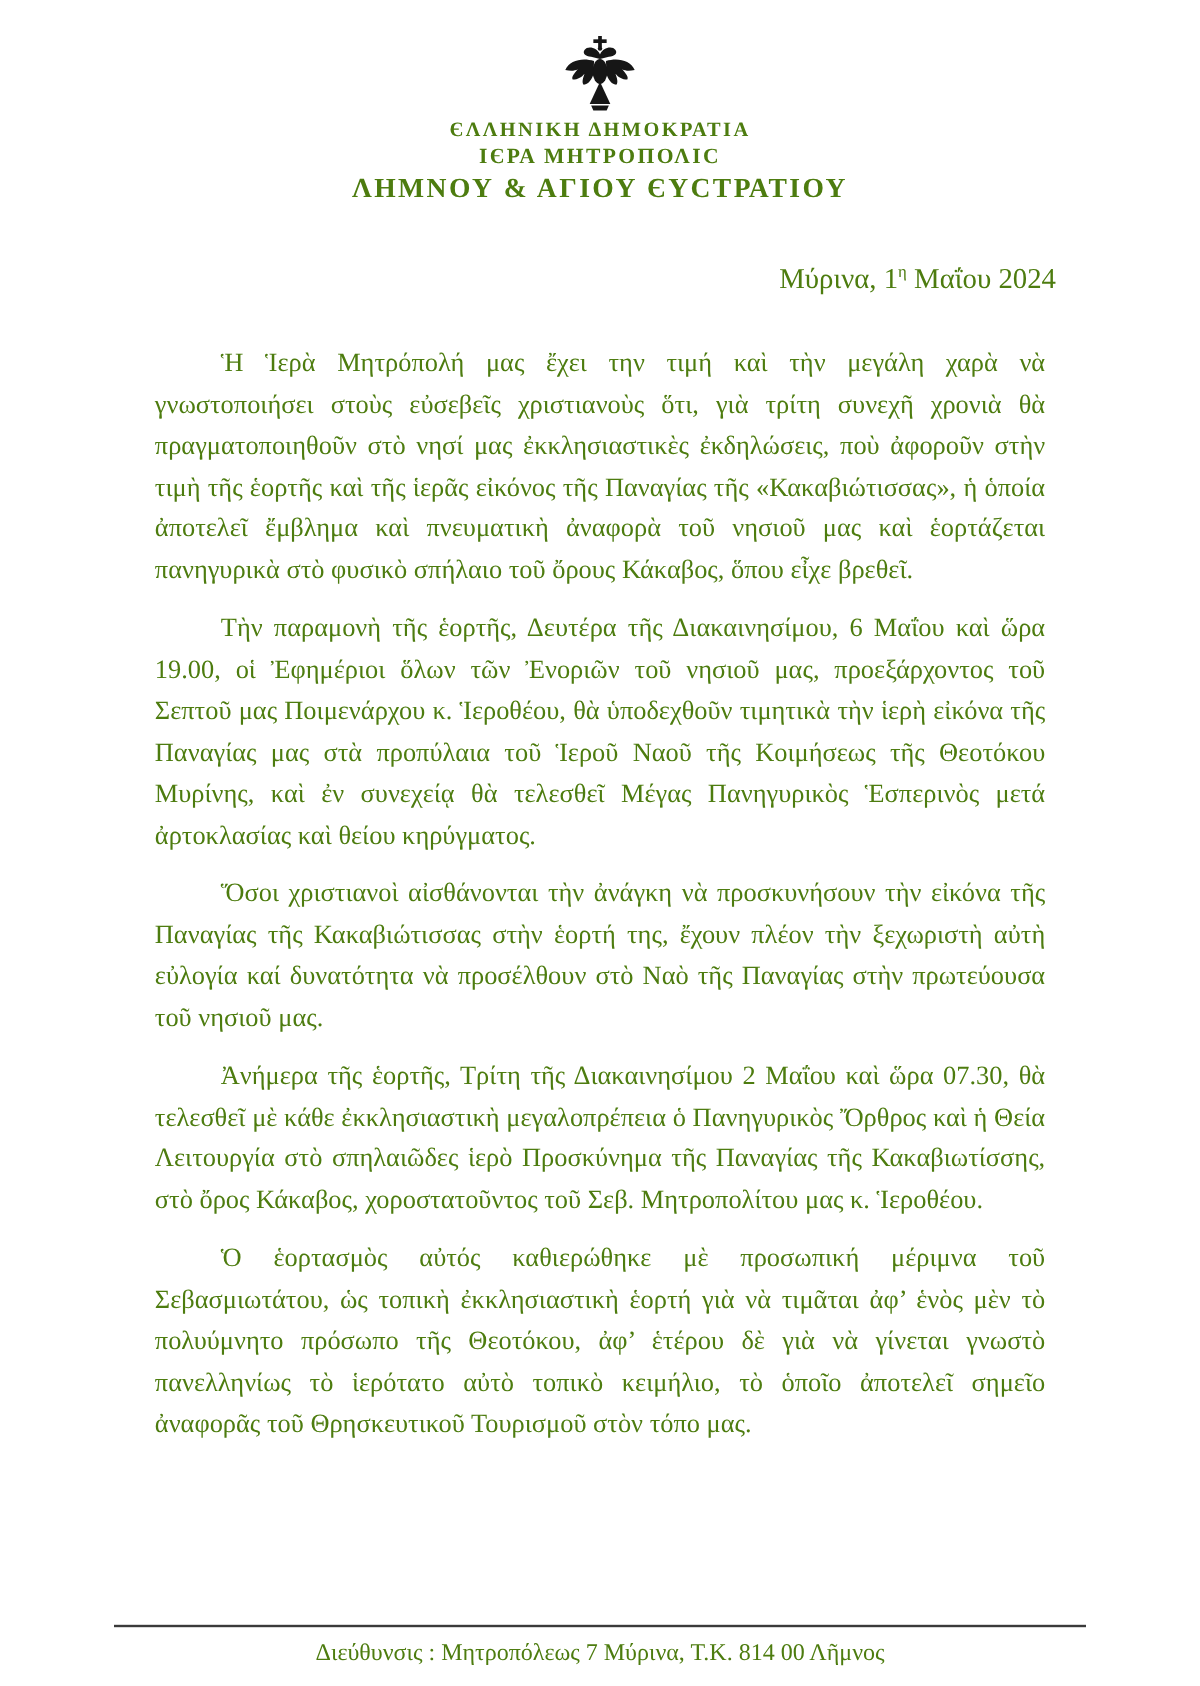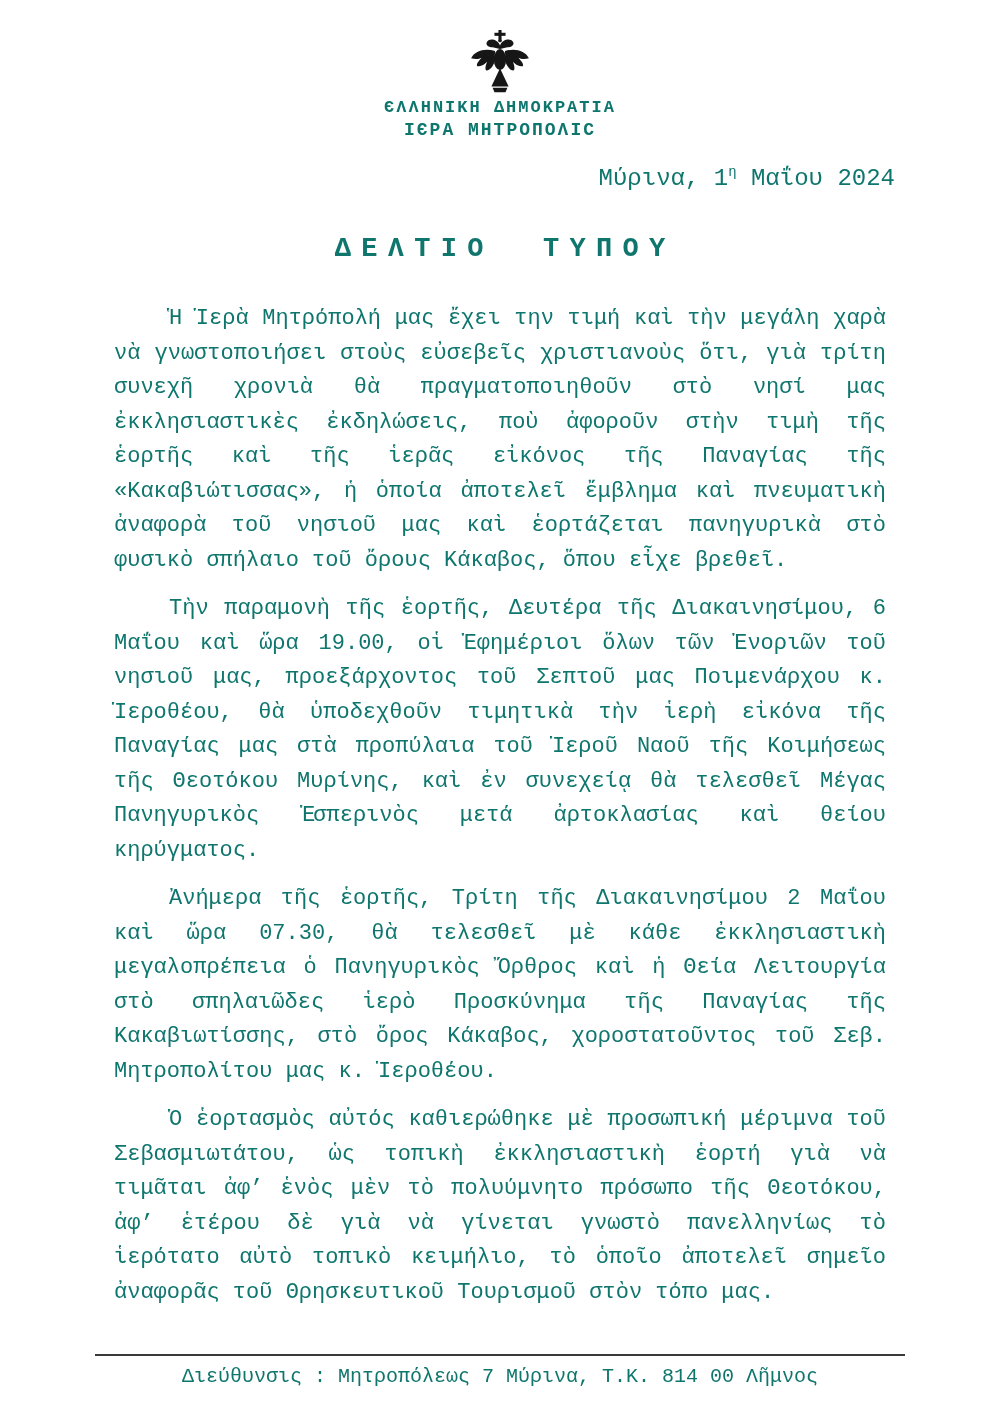--- a/index.html
+++ b/index.html
@@ -1,30 +1,30 @@
 <!DOCTYPE html>
 <html lang="el"><head>
 <meta charset="utf-8">
 <style>
   html,body{margin:0;padding:0;background:#e8e8e8;}
   .page{
     width:1000px;height:1405px;margin:0 auto;background:#ffffff;
     box-sizing:border-box;display:flex;flex-direction:column;
-    padding:30px 0 14px;color:#0f766e;
-    font-family:Liberation Mono, monospace;
+    padding:30px 15px 14px;color:#4d7c0f;
+    font-family:Liberation Serif, serif;
   }
   
   .letterhead{text-align:center;line-height:1.18;}
   .emblem{display:block;margin:0 auto 4px;}
   .lh-line1{font-size:17px;font-weight:bold;letter-spacing:2px;}
   .lh-line2{font-size:18px;font-weight:bold;letter-spacing:2px;margin-top:2px;}
   .lh-line3{font-size:23px;font-weight:bold;letter-spacing:2px;margin-top:2px;}
   
   .dateline{
-    text-align:right;padding-right:105px;font-size:24px;margin-top:24px;
+    text-align:right;padding-right:105px;font-size:24px;margin-top:50px;
   }
   .dateline sup{font-size:14px;line-height:0;}
   
   .doc-title{
     text-align:center;font-size:27px;font-weight:bold;
     letter-spacing:0.38em;word-spacing:0.85em;
     margin:42px 0 0;padding-left:0.38em; 
   }
   
   .doc-body{
@@ -53,31 +53,32 @@
         <path d="M50 25 C54 15 67 13 71 19 C74 23 70 28 62 28 L50 31 Z"></path>
         <ellipse cx="50" cy="48" rx="10" ry="17"></ellipse>
         <path d="M42 34 C26 29 9 33 3 46 C11 48 16 47 20 45 C15 51 11 55 13 59 C20 59 26 55 29 51 C27 57 25 63 28 66 C35 65 39 58 41 52 Z"></path>
         <path d="M58 34 C74 29 91 33 97 46 C89 48 84 47 80 45 C85 51 89 55 87 59 C80 59 74 55 71 51 C73 57 75 63 72 66 C65 65 61 58 59 52 Z"></path>
         <path d="M50 62 L36 92 L64 92 Z"></path>
         <path d="M38 94 h24 l-3 7 h-18 Z"></path>
       </g>
     </svg>
     <div class="lh-line1">ЄΛΛΗΝΙΚΗ ΔΗΜΟΚΡΑΤΙΑ</div>
     <div class="lh-line2">ΙЄΡΑ ΜΗΤΡΟΠΟΛΙC</div>
+    <div class="lh-line3">ΛΗΜΝΟΥ &amp; ΑΓΙΟΥ ЄΥCΤΡΑΤΙΟΥ</div>
   </header>
 
   <div class="dateline">
     <span>Μύρινα, 1</span><sup>η</sup><span> Μαΐου 2024</span>
   </div>
 
-  <h1 class="doc-title">ΔΕΛΤΙΟ ΤΥΠΟΥ</h1>
 
   <main class="doc-body">
     <p>Ἡ Ἱερὰ Μητρόπολή μας ἔχει την τιμή καὶ τὴν μεγάλη χαρὰ νὰ γνωστοποιήσει στοὺς εὐσεβεῖς χριστιανοὺς ὅτι, γιὰ τρίτη συνεχῆ χρονιὰ θὰ πραγματοποιηθοῦν στὸ νησί μας ἐκκλησιαστικὲς ἐκδηλώσεις, ποὺ ἀφοροῦν στὴν τιμὴ τῆς ἑορτῆς καὶ τῆς ἱερᾶς εἰκόνος τῆς Παναγίας τῆς «Κακαβιώτισσας», ἡ ὁποία ἀποτελεῖ ἔμβλημα καὶ πνευματικὴ ἀναφορὰ τοῦ νησιοῦ μας καὶ ἑορτάζεται πανηγυρικὰ στὸ φυσικὸ σπήλαιο τοῦ ὄρους Κάκαβος, ὅπου εἶχε βρεθεῖ.</p>
     <p>Τὴν παραμονὴ τῆς ἑορτῆς, Δευτέρα τῆς Διακαινησίμου, 6 Μαΐου καὶ ὥρα 19.00, οἱ Ἐφημέριοι ὅλων τῶν Ἐνοριῶν τοῦ νησιοῦ μας, προεξάρχοντος τοῦ Σεπτοῦ μας Ποιμενάρχου κ. Ἱεροθέου, θὰ ὑποδεχθοῦν τιμητικὰ τὴν ἱερὴ εἰκόνα τῆς Παναγίας μας στὰ προπύλαια τοῦ Ἱεροῦ Ναοῦ τῆς Κοιμήσεως τῆς Θεοτόκου Μυρίνης, καὶ ἐν συνεχείᾳ θὰ τελεσθεῖ Μέγας Πανηγυρικὸς Ἑσπερινὸς μετά ἀρτοκλασίας καὶ θείου κηρύγματος.</p>
+    <p>Ὅσοι χριστιανοὶ αἰσθάνονται τὴν ἀνάγκη νὰ προσκυνήσουν τὴν εἰκόνα τῆς Παναγίας τῆς Κακαβιώτισσας στὴν ἑορτή της, ἔχουν πλέον τὴν ξεχωριστὴ αὐτὴ εὐλογία καί δυνατότητα νὰ προσέλθουν στὸ Ναὸ τῆς Παναγίας στὴν πρωτεύουσα τοῦ νησιοῦ μας.</p>
     <p>Ἀνήμερα τῆς ἑορτῆς, Τρίτη τῆς Διακαινησίμου 2 Μαΐου καὶ ὥρα 07.30, θὰ τελεσθεῖ μὲ κάθε ἐκκλησιαστικὴ μεγαλοπρέπεια ὁ Πανηγυρικὸς Ὄρθρος καὶ ἡ Θεία Λειτουργία στὸ σπηλαιῶδες ἱερὸ Προσκύνημα τῆς Παναγίας τῆς Κακαβιωτίσσης, στὸ ὄρος Κάκαβος, χοροστατοῦντος τοῦ Σεβ. Μητροπολίτου μας κ. Ἱεροθέου.</p>
     <p>Ὁ ἑορτασμὸς αὐτός καθιερώθηκε μὲ προσωπική μέριμνα τοῦ Σεβασμιωτάτου, ὡς τοπικὴ ἐκκλησιαστικὴ ἑορτή γιὰ νὰ τιμᾶται ἀφ’ ἑνὸς μὲν τὸ πολυύμνητο πρόσωπο τῆς Θεοτόκου, ἀφ’ ἑτέρου δὲ γιὰ νὰ γίνεται γνωστὸ πανελληνίως τὸ ἱερότατο αὐτὸ τοπικὸ κειμήλιο, τὸ ὁποῖο ἀποτελεῖ σημεῖο ἀναφορᾶς τοῦ Θρησκευτικοῦ Τουρισμοῦ στὸν τόπο μας.</p>
   </main>
 
   <footer class="doc-footer">
     <div class="footer-rule"></div>
     <div class="address-line">Διεύθυνσις : Μητροπόλεως 7 Μύρινα, Τ.Κ. 814 00 Λῆμνος</div>
   </footer>
 
 </div>

